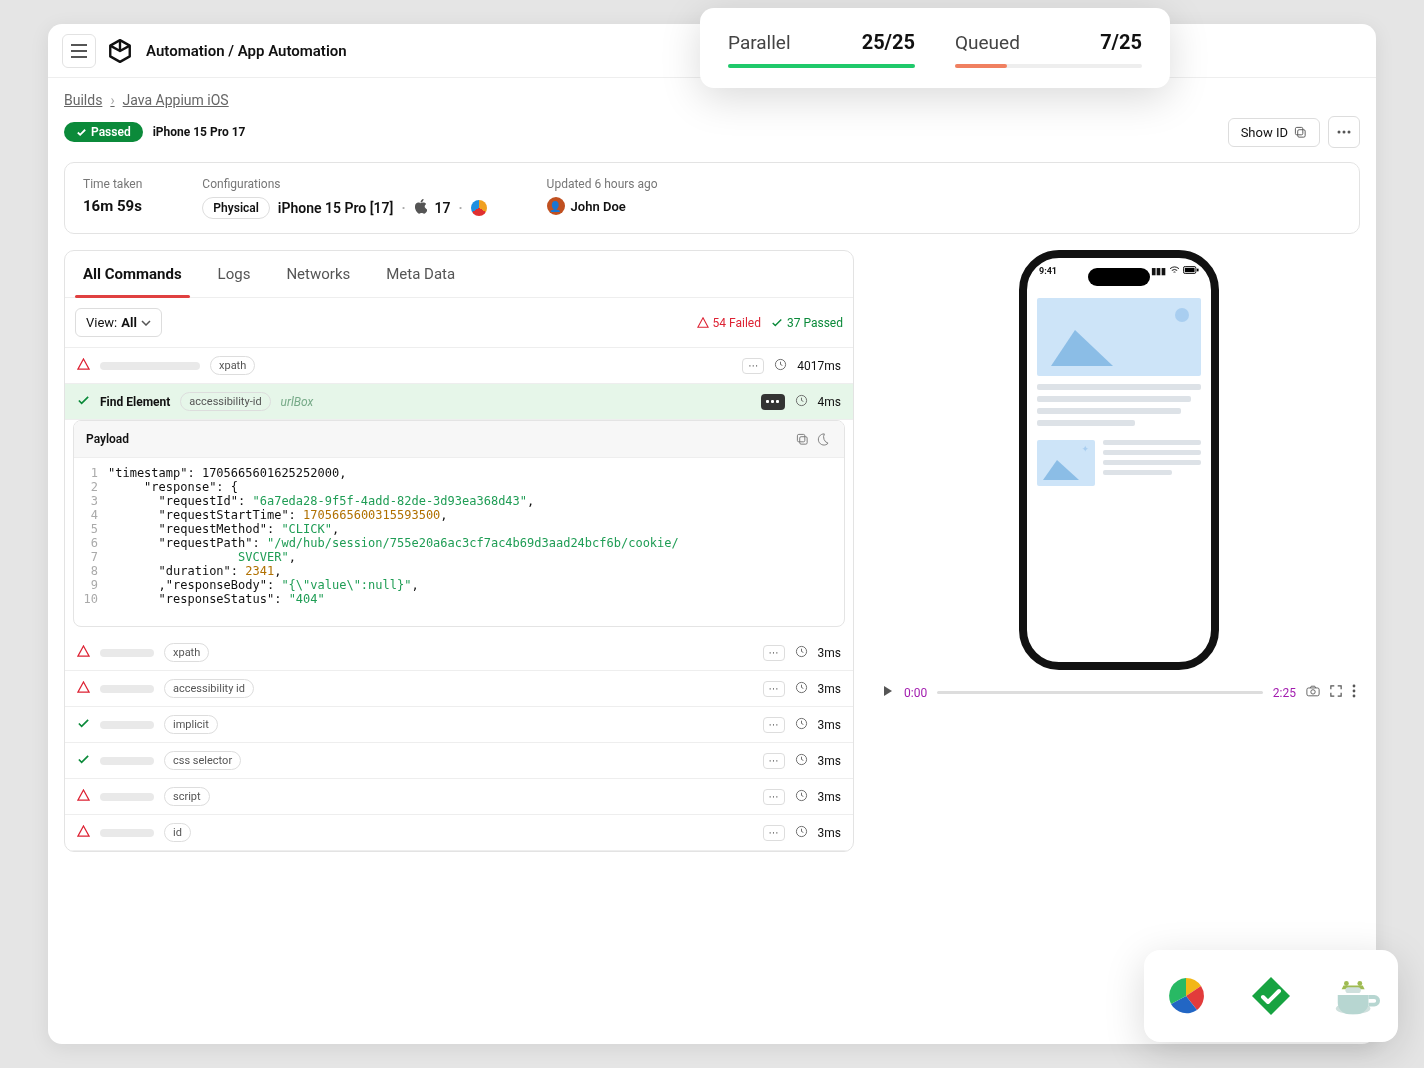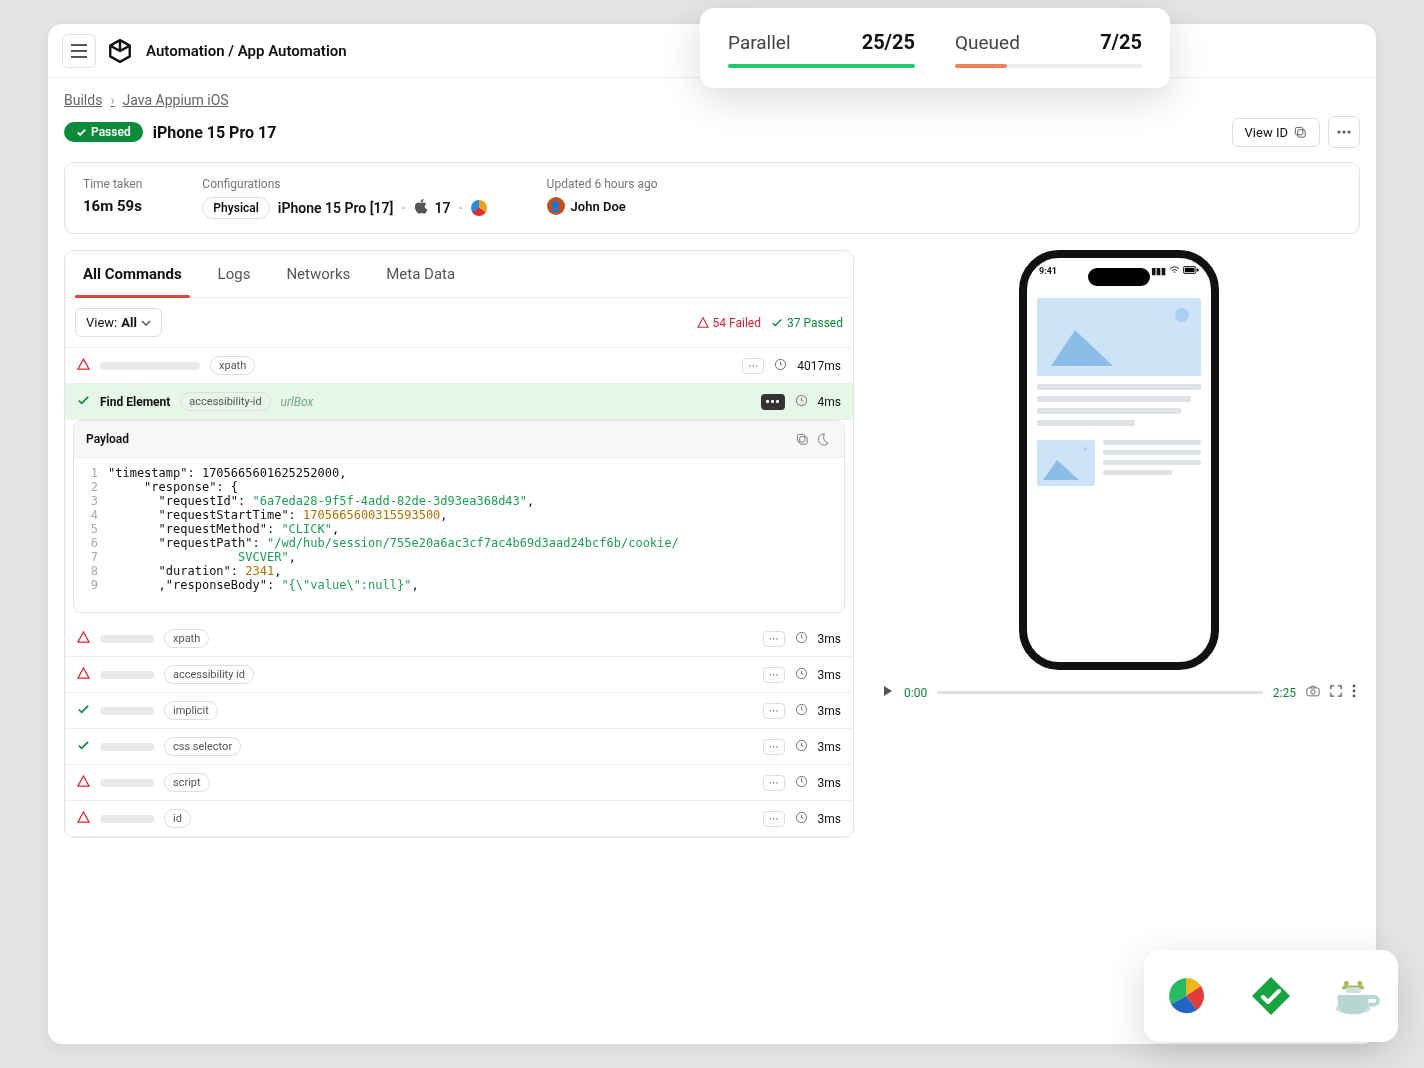--- a/index.html
+++ b/index.html
@@ -60,21 +60,21 @@
 .stat-bar { height: 4px; background: #eee; border-radius: 2px; position: relative; }
 .stat-bar-fill { position: absolute; left:0; top:0; height:100%; border-radius:2px; }
 
 
 .content { padding: 14px 16px; }
 .crumb-row { display:flex; align-items:center; gap:8px; font-size:14px; color:#666; margin-bottom:8px;text-decoration:underline;}
 .crumb-sep { color:#aaa; }
 .title-row { display:flex; align-items:center; justify-content:space-between; margin-bottom:14px;}
 .title-left { display:flex; align-items:center; gap:10px;}
 .badge-pass { background:#0b8a3a; color:#fff; border-radius:999px; padding:3px 12px; font-size:12px; font-weight:600; display:flex; align-items:center; gap:4px;}
-.session-title { font-size:16px; font-weight:700;}
+.session-title { font-size:12px; font-weight:700;}
 .title-right { display:flex; align-items:center; gap:8px;}
 .btn-outline { border:1px solid #ddd; border-radius:6px; padding:6px 12px; font-size:13px; display:flex; align-items:center; gap:6px; cursor:pointer; background:#fff;}
 .icon-btn { width:32px; height:32px; border:1px solid #ddd; border-radius:6px; display:flex; align-items:center; justify-content:center; cursor:pointer;}
 
 
 .meta-card { border:1px solid #e3e3e3; border-radius:10px; padding:14px 18px; display:flex; gap:60px; margin-bottom:16px;}
 .meta-col-label { font-size:12px; color:#777; margin-bottom:6px;}
 .meta-col-val { font-size:15px; font-weight:700;}
 .chip { border:1px solid #ddd; border-radius:999px; padding:3px 10px; font-size:12px; display:inline-flex; align-items:center;}
 .config-row { display:flex; align-items:center; gap:8px; font-size:14px; font-weight:600;}
@@ -146,21 +146,21 @@
 .ph-img .mtn { position:absolute; left:14px; bottom:10px; width:0; height:0; border-left:24px solid transparent; border-right:38px solid transparent; border-bottom:36px solid #8bbde6;}
 .ph-img .sun { position:absolute; top:10px; right:12px; width:14px; height:14px; border-radius:50%; background:#a9cef0;}
 .ph-line { height:6px; background:#dde2e7; border-radius:2px; margin-bottom:6px;}
 .ph-card2 { display:flex; gap:8px; margin-top:14px;}
 .ph-thumb { width:58px; height:46px; background:#cde4f8; border-radius:2px; position:relative;}
 .ph-thumb .mtn { position:absolute; left:6px; bottom:6px; width:0; height:0; border-left:14px solid transparent; border-right:22px solid transparent; border-bottom:20px solid #8bbde6;}
 .ph-thumb .star { position:absolute; top:4px; right:6px; color:#a9cef0; font-size:9px;}
 .ph-lines { flex:1;}
 .ph-lines div { height:5px; background:#dde2e7; border-radius:2px; margin-bottom:5px;}
 
-.video-ctrl { display:flex; align-items:center; gap:10px; font-size:12px; color:#15803d; padding:0 4px;}
+.video-ctrl { display:flex; align-items:center; gap:10px; font-size:12px; color:#a21caf; padding:0 4px;}
 .play-ic { cursor:pointer;}
 .track { flex:1; height:3px; background:#ddd; border-radius:2px;}
 .vc-ic { cursor:pointer;}
 
 
 .float-fw {
   position: absolute;
   right: 26px; bottom: 26px;
   width: 254px; height: 92px;
   background:#fff; border-radius:16px;
@@ -203,21 +203,21 @@
         <span class="badge-pass">
           <svg width="11" height="11" viewBox="0 0 12 12">
               <path d="M2 6l2.5 2.5L10 3" stroke="#fff" stroke-width="2" fill="none"></path>
             </svg>
           <span>Passed</span>
         </span>
         <span class="session-title">iPhone 15 Pro 17</span>
       </div>
       <div class="title-right">
         <div class="btn-outline">
-          <span>View ID</span>
+          <span>Show ID</span>
           <svg width="13" height="13" viewBox="0 0 14 14">
               <rect x="4" y="4" width="8" height="8" rx="1.5" stroke="#555" fill="none"></rect>
               <rect x="1.5" y="1.5" width="8" height="8" rx="1.5" stroke="#555" fill="none"></rect>
             </svg>
         </div>
         <div class="icon-btn">
           <svg width="14" height="4" viewBox="0 0 14 4">
               <circle cx="2" cy="2" r="1.5" fill="#555"></circle>
               <circle cx="7" cy="2" r="1.5" fill="#555"></circle>
               <circle cx="12" cy="2" r="1.5" fill="#555"></circle>
@@ -378,20 +378,24 @@
                 <div class="ln">7</div>
                 <div class="cl"><span class="kw"></span>                  <span class="str">SVCVER"</span>,</div>
               </div>
               <div class="code-row">
                 <div class="ln">8</div>
                 <div class="cl"><span class="kw"></span>       "duration": <span class="num">2341</span>,</div>
               </div>
               <div class="code-row">
                 <div class="ln">9</div>
                 <div class="cl"><span class="kw"></span>       ,"responseBody": <span class="str">"{\"value\":null}"</span>,</div>
+              </div>
+              <div class="code-row">
+                <div class="ln">10</div>
+                <div class="cl"><span class="kw"></span>       "responseStatus": <span class="str">"404"</span></div>
               </div>
             </div>
         </div>
 
         <div id="rows-below">
             <div class="cmd-row">
               <span class="ic-fail"><svg width="13" height="13" viewBox="0 0 14 14">
                   <path d="M7 1l6 11H1z" stroke="#d23" fill="none" stroke-width="1.3"></path>
                 </svg></span>
               <div class="skel" style="width:54px;"></div>

